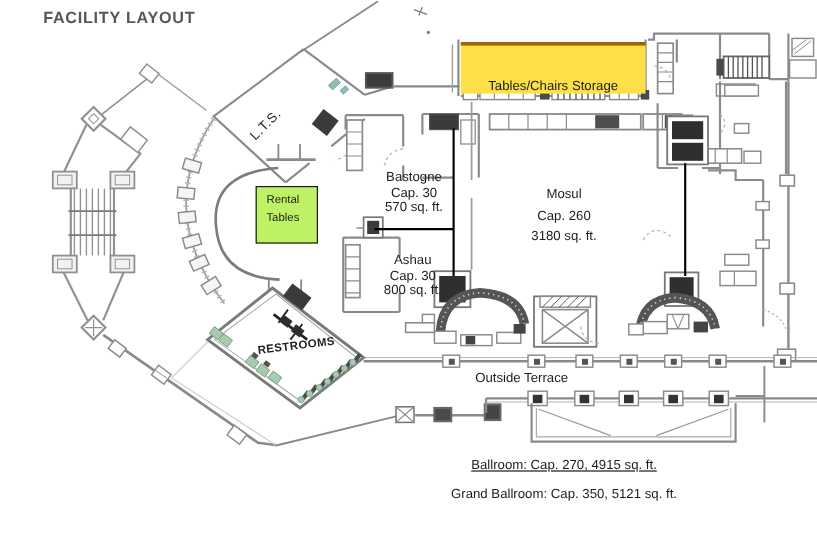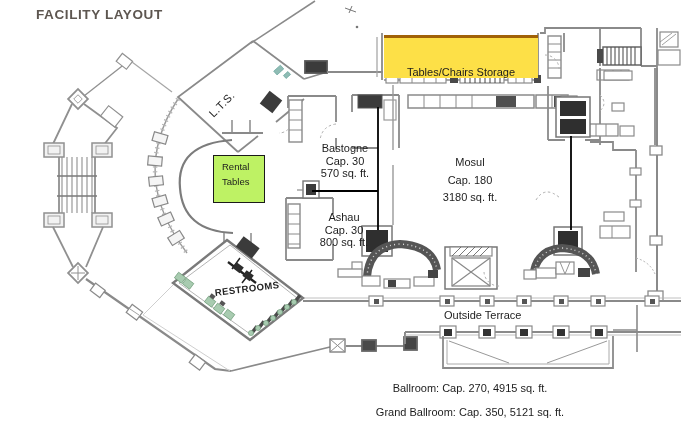--- a/index.html
+++ b/index.html
@@ -15,22 +15,22 @@
   .rental-box{position:absolute;left:213px;top:155px;width:52px;height:48px;z-index:2;
          background:#bef264;border:1.5px solid #1a1a1a;box-sizing:border-box;
          font-size:9.5px;line-height:15px;color:#1c1c1c;padding:3px 0 0 8px;text-align:left;}
   .lts{left:192px;top:98px;width:60px;transform:rotate(-45deg);font-size:11px;letter-spacing:.5px;}
   .room-bastogne{left:312px;top:142px;width:66px;line-height:12.5px;}
   .room-ashau{left:311px;top:199px;width:66px;line-height:12.5px;margin-top:12px;}
   .room-mosul{left:432px;top:154px;width:76px;line-height:17.5px;}
   .room-normandy{left:563px;top:161px;width:76px;line-height:15.5px;}
   .restrooms{left:206px;top:282px;width:82px;transform:rotate(-7deg);
          font-size:9.5px;font-weight:bold;letter-spacing:.4px;color:#222;}
-  .terrace{left:396px;top:309px;width:90px;text-align:left;margin-left:48px;}
-  .note-ballroom{left:340px;top:382px;width:260px;}
+  .terrace{left:396px;top:309px;width:90px;text-align:left;}
+  .note-ballroom{left:340px;top:382px;width:260px;text-decoration:underline;}
   .note-grand{left:340px;top:406px;width:260px;}
 </style>
 </head>
 <body>
 
 <div id="stage">
 
   <div class="title">FACILITY LAYOUT</div>
 
   <svg id="plan-svg" width="681" height="447" viewBox="0 0 681 447">
@@ -314,21 +314,21 @@
   </div>
 
   <div class="lbl room-ashau">
     <div>Ashau</div>
     <div>Cap. 30</div>
     <div>800 sq. ft.</div>
   </div>
 
   <div class="lbl room-mosul">
     <div>Mosul</div>
-    <div>Cap. 180</div>
+    <div>Cap. 260</div>
     <div>3180 sq. ft.</div>
   </div>
 
 
   <div class="lbl restrooms">RESTROOMS</div>
 
   <div class="lbl terrace">Outside Terrace</div>
 
   <div class="lbl note-ballroom">Ballroom: Cap. 270, 4915 sq. ft.</div>
   <div class="lbl note-grand">Grand Ballroom: Cap. 350, 5121 sq. ft.</div>

